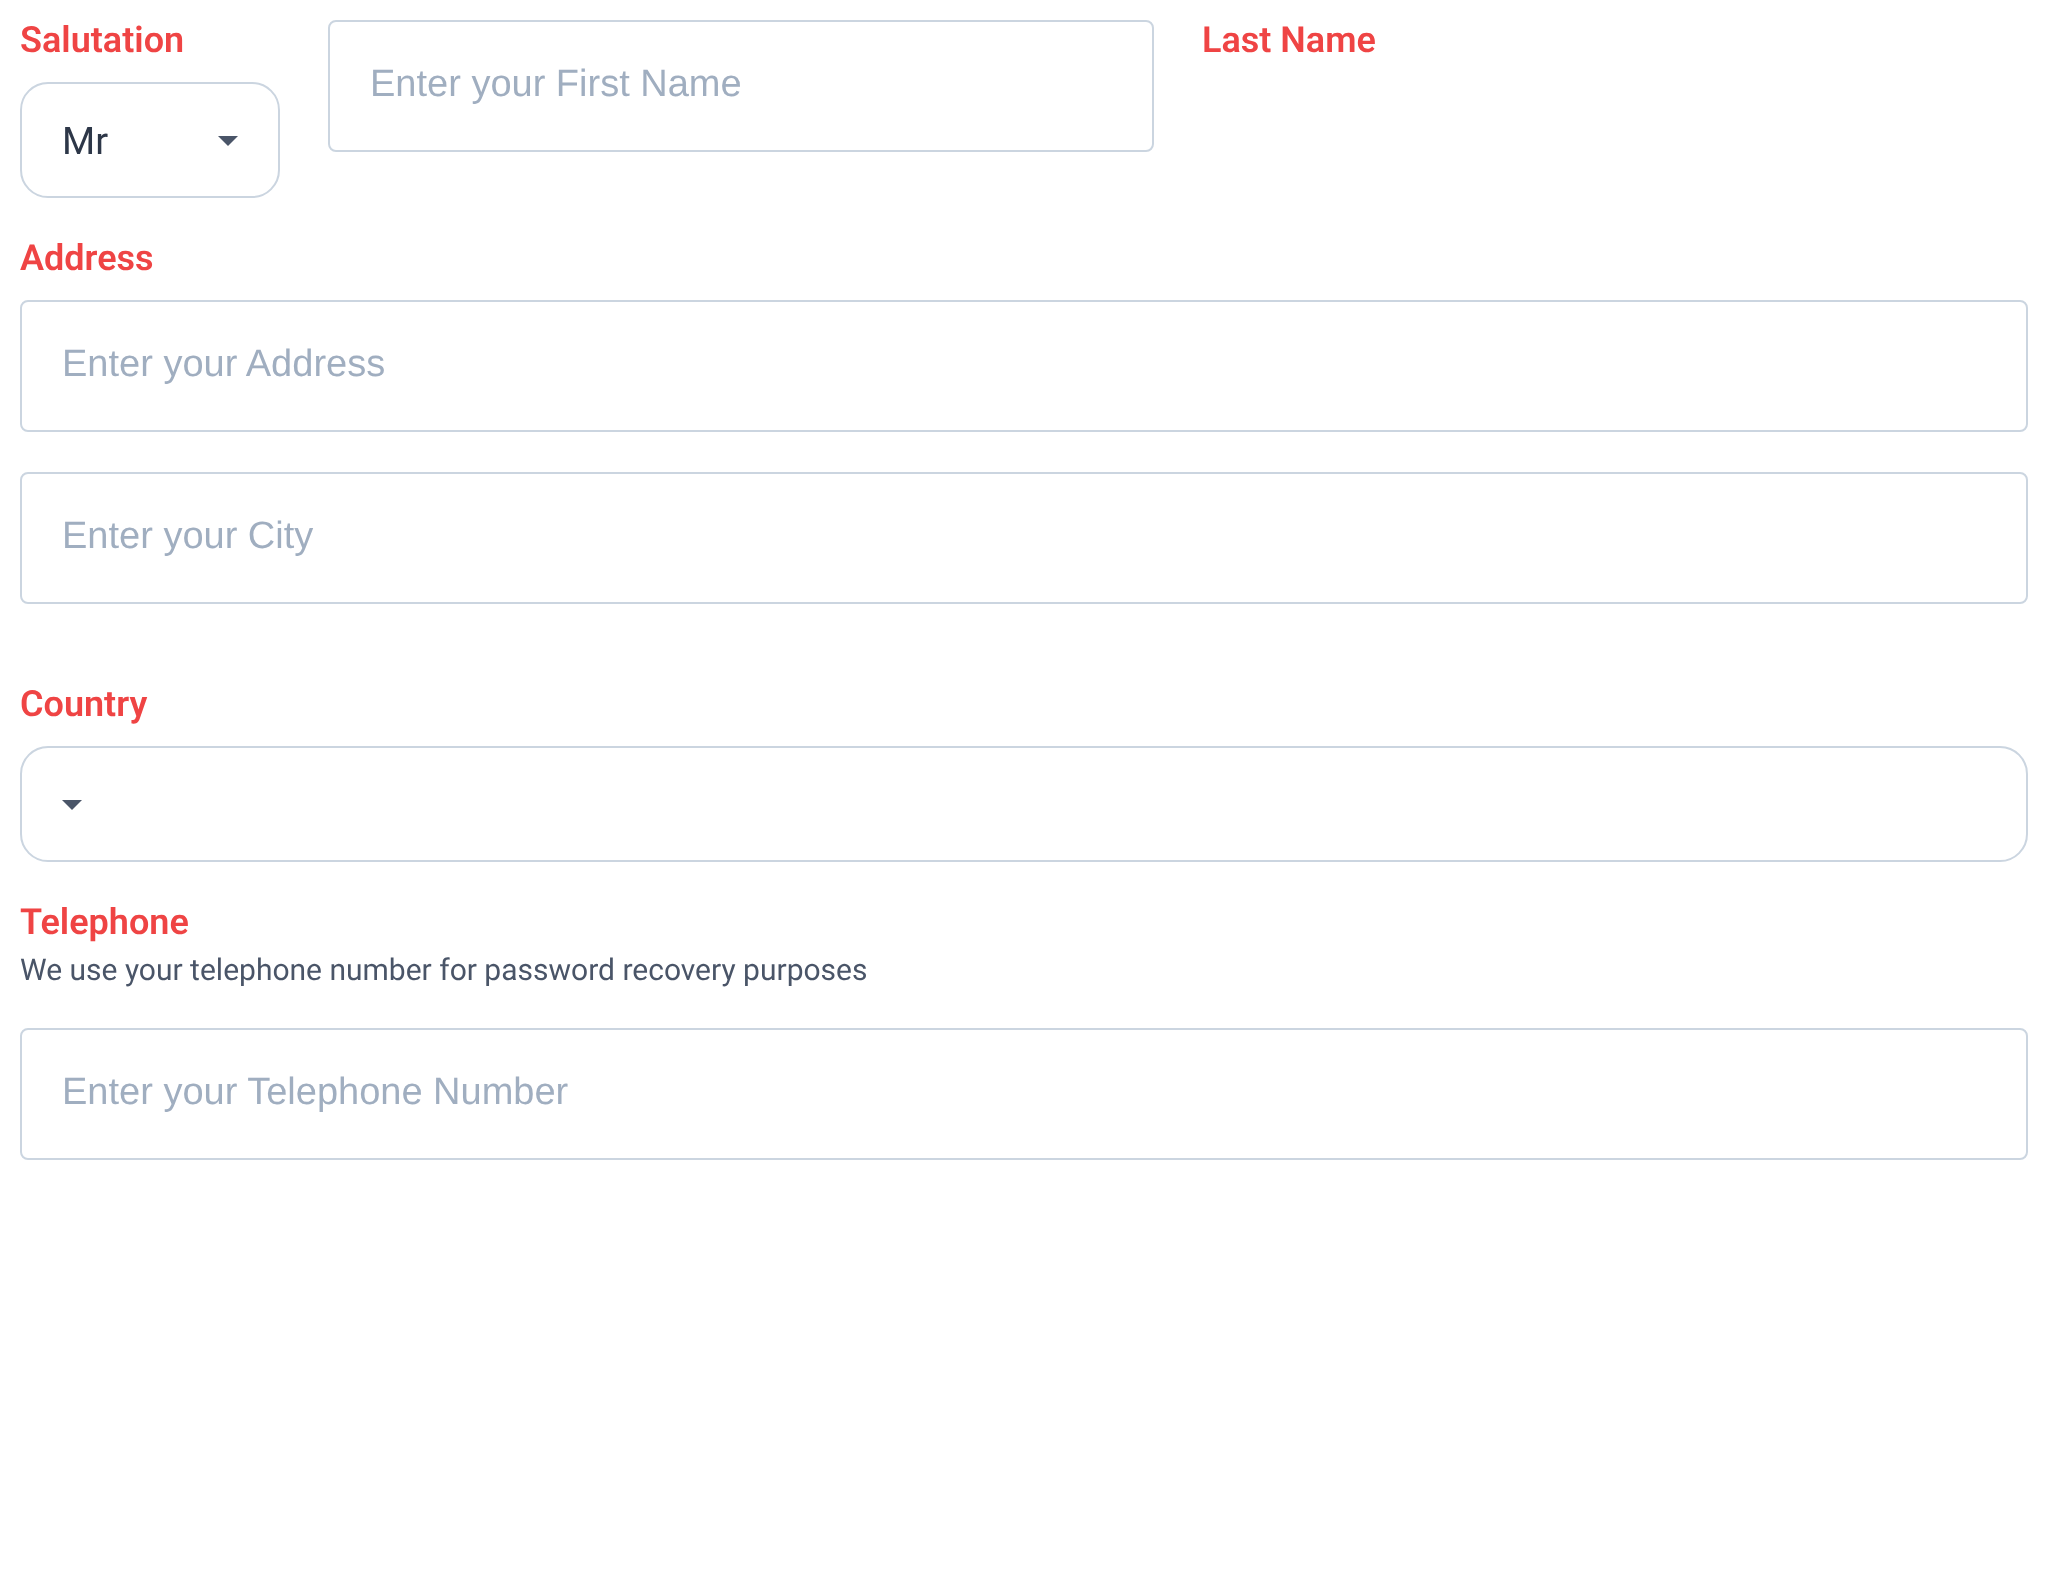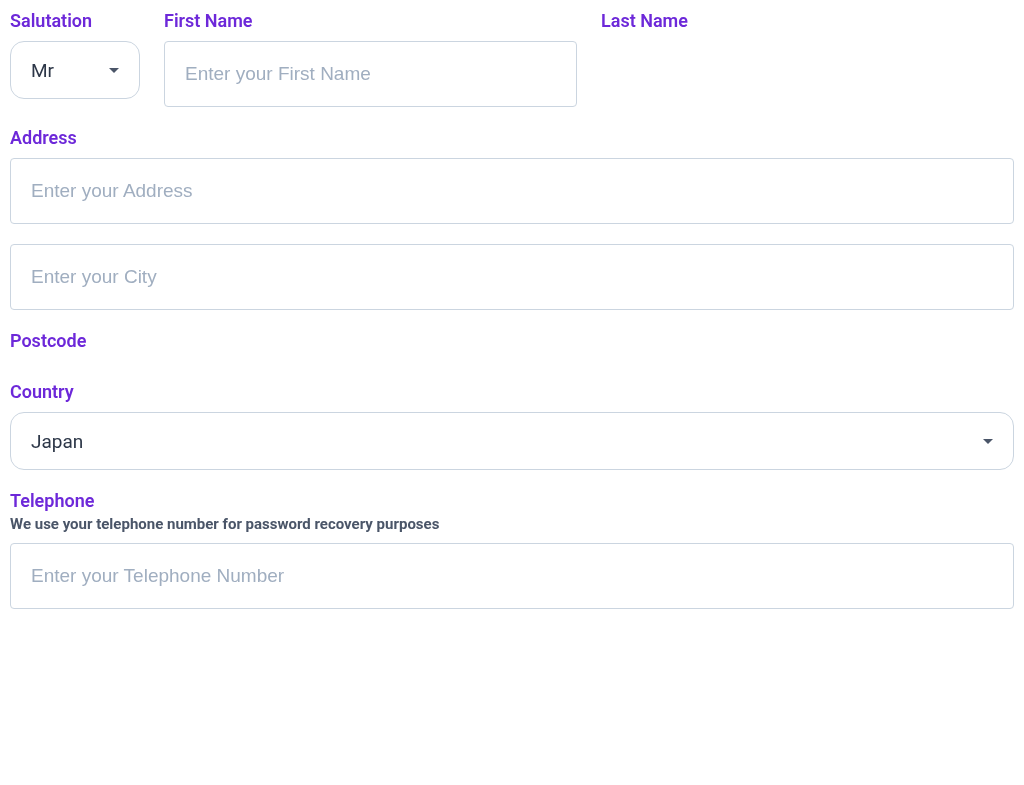--- a/index.html
+++ b/index.html
@@ -22,29 +22,28 @@
     .form-group {
       display: flex;
       flex-direction: column;
     }
     .form-group.full {
       width: 100%;
     }
     .label {
       font-size: 18px;
       font-weight: 600;
-      color: #6d28d9;
+      color: #ef4444;
       margin-bottom: 10px;
     }
     .helper-text {
       font-size: 15px;
       color: #4a5568;
       margin-top: -6px;
-      margin-bottom: 10px;
-      font-weight: bold;
+      margin-bottom: 20px;
     }
     .input-text {
       height: 66px;
       border: 1px solid #cbd5e0;
       border-radius: 4px;
       font-size: 19px;
       padding: 0 20px;
       color: #2d3748;
       background: #ffffff;
       outline: none;
@@ -89,21 +88,20 @@
 <div class="form-row">
   <div class="form-group salutation-col">
     <div class="label">Salutation</div>
     <div class="select-wrap small">
       <span class="select-value">Mr</span>
       <span class="caret"></span>
     </div>
   </div>
 
   <div class="form-group first-name-col">
-    <div class="label">First Name</div>
     <input type="text" class="input-text" placeholder="Enter your First Name" style="">
   </div>
 
   <div class="form-group last-name-col">
     <div class="label">Last Name</div>
   </div>
 </div>
 
 <div class="form-row">
   <div class="form-group full">
@@ -113,29 +111,27 @@
 </div>
 
 <div class="form-row">
   <div class="form-group full">
     <input type="text" class="input-text" placeholder="Enter your City" style="">
   </div>
 </div>
 
 <div class="form-row">
   <div class="form-group full">
-    <div class="label">Postcode</div>
   </div>
 </div>
 
 <div class="form-row">
   <div class="form-group full">
     <div class="label">Country</div>
     <div class="select-wrap">
-      <span class="select-value">Japan</span>
       <span class="caret"></span>
     </div>
   </div>
 </div>
 
 <div class="form-row">
   <div class="form-group full">
     <div class="label">Telephone</div>
     <div class="helper-text">We use your telephone number for password recovery purposes</div>
     <input type="text" class="input-text" placeholder="Enter your Telephone Number" style="">

